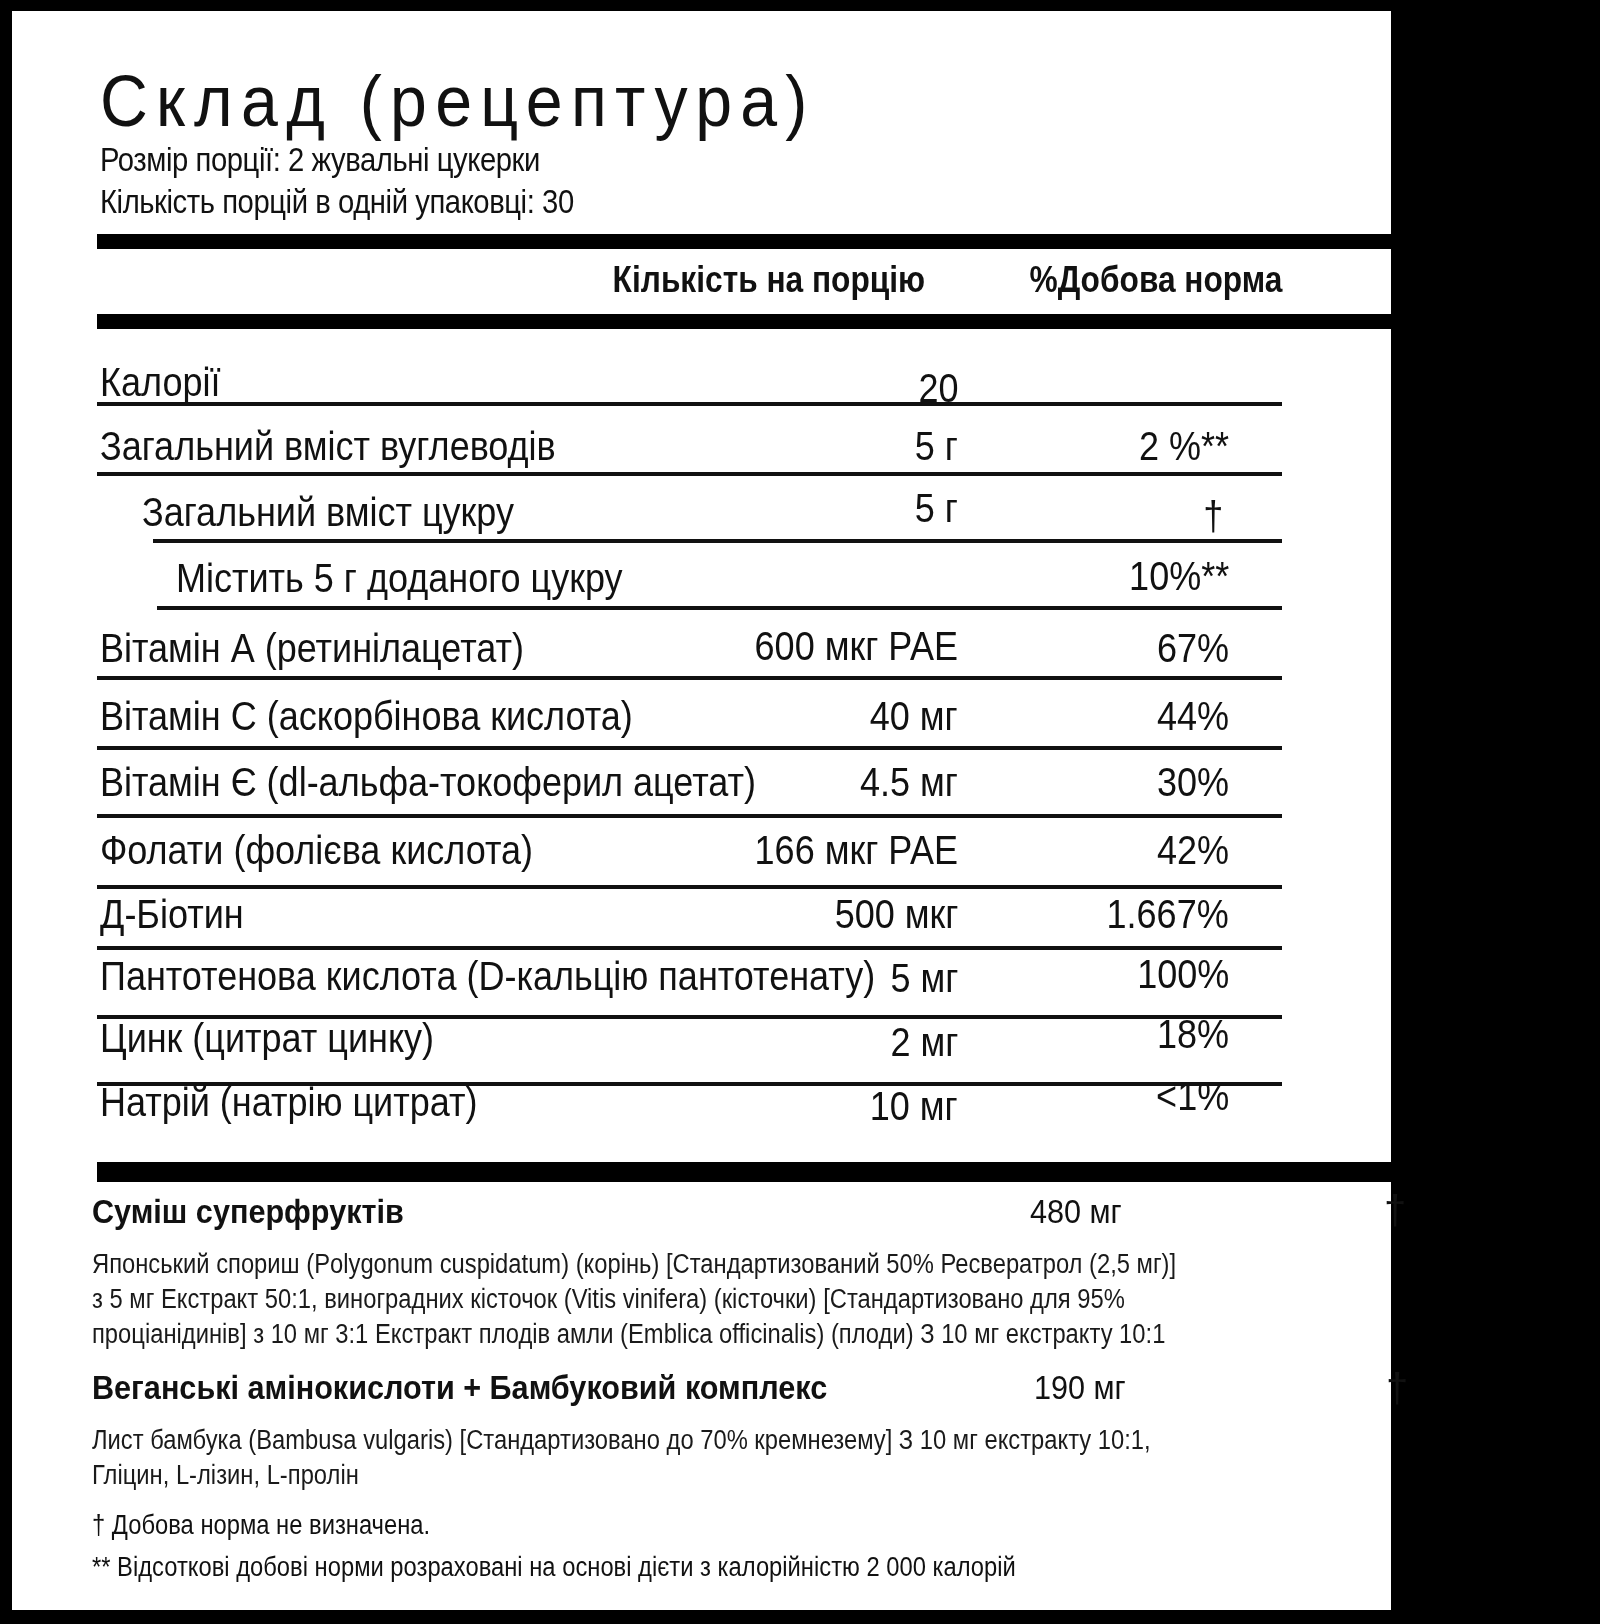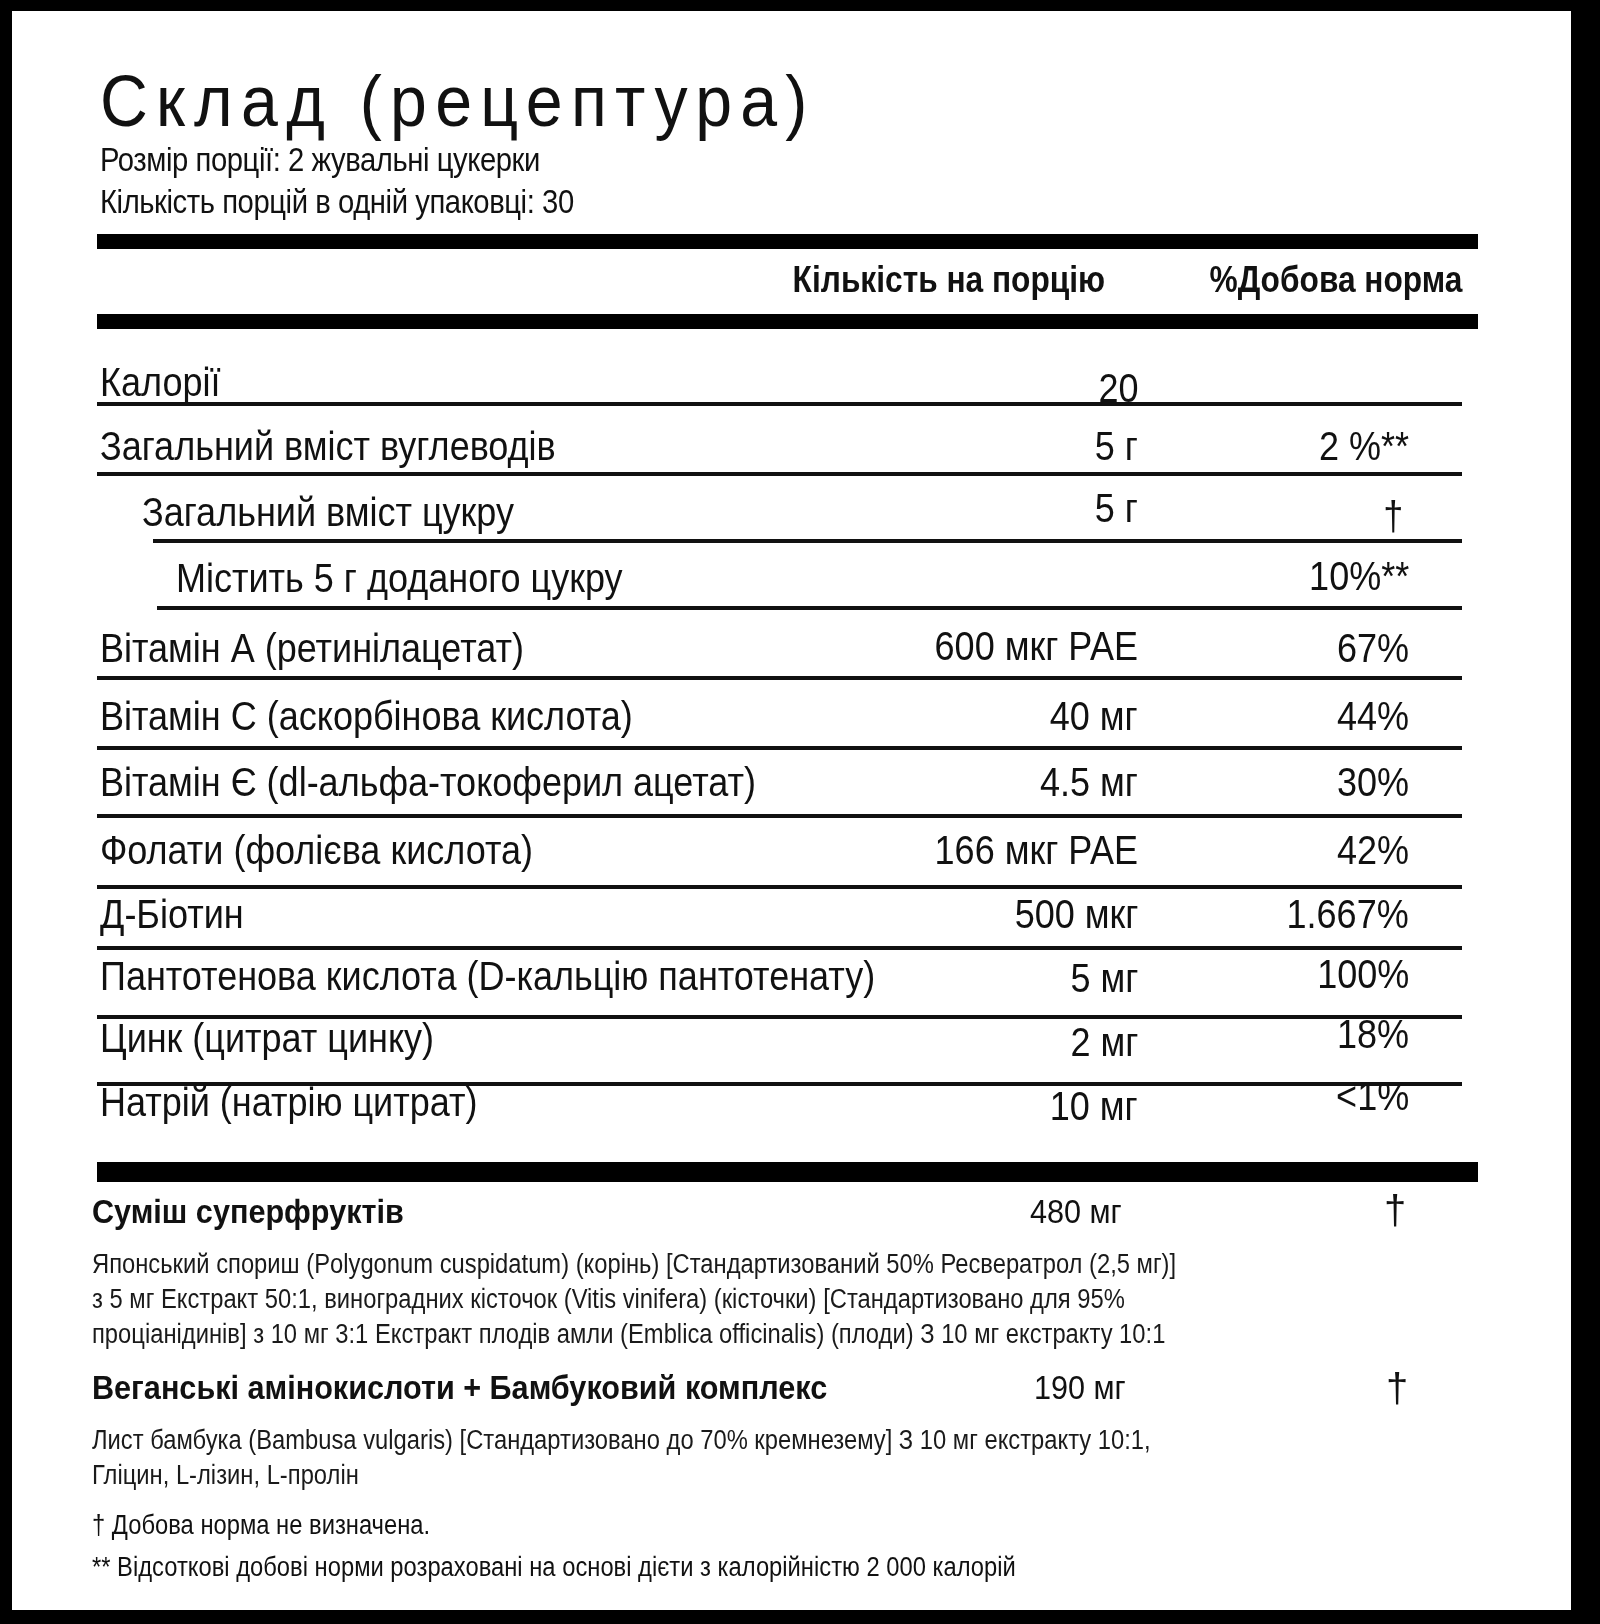--- a/index.html
+++ b/index.html
@@ -7,21 +7,21 @@
       width: 1600px; height: 1624px;
       background: #000000;
       position: relative;
       overflow: hidden;
       font-family: "Liberation Sans", sans-serif;
       color: #111111;
     }
     .page {
       position: absolute;
       left: 12px; top: 11px;
-      width: 1559px; height: 1599px;
+      width: 1379px; height: 1599px;
       background: #ffffff;
     }
     .abs { position: absolute; white-space: nowrap; }
     .title {
       left: 88px; top: 50px;
       font-size: 72px; letter-spacing: 9px;
       font-weight: normal; line-height: 80px;
       transform: scaleX(0.92); transform-origin: left;
     }
     .sub {

